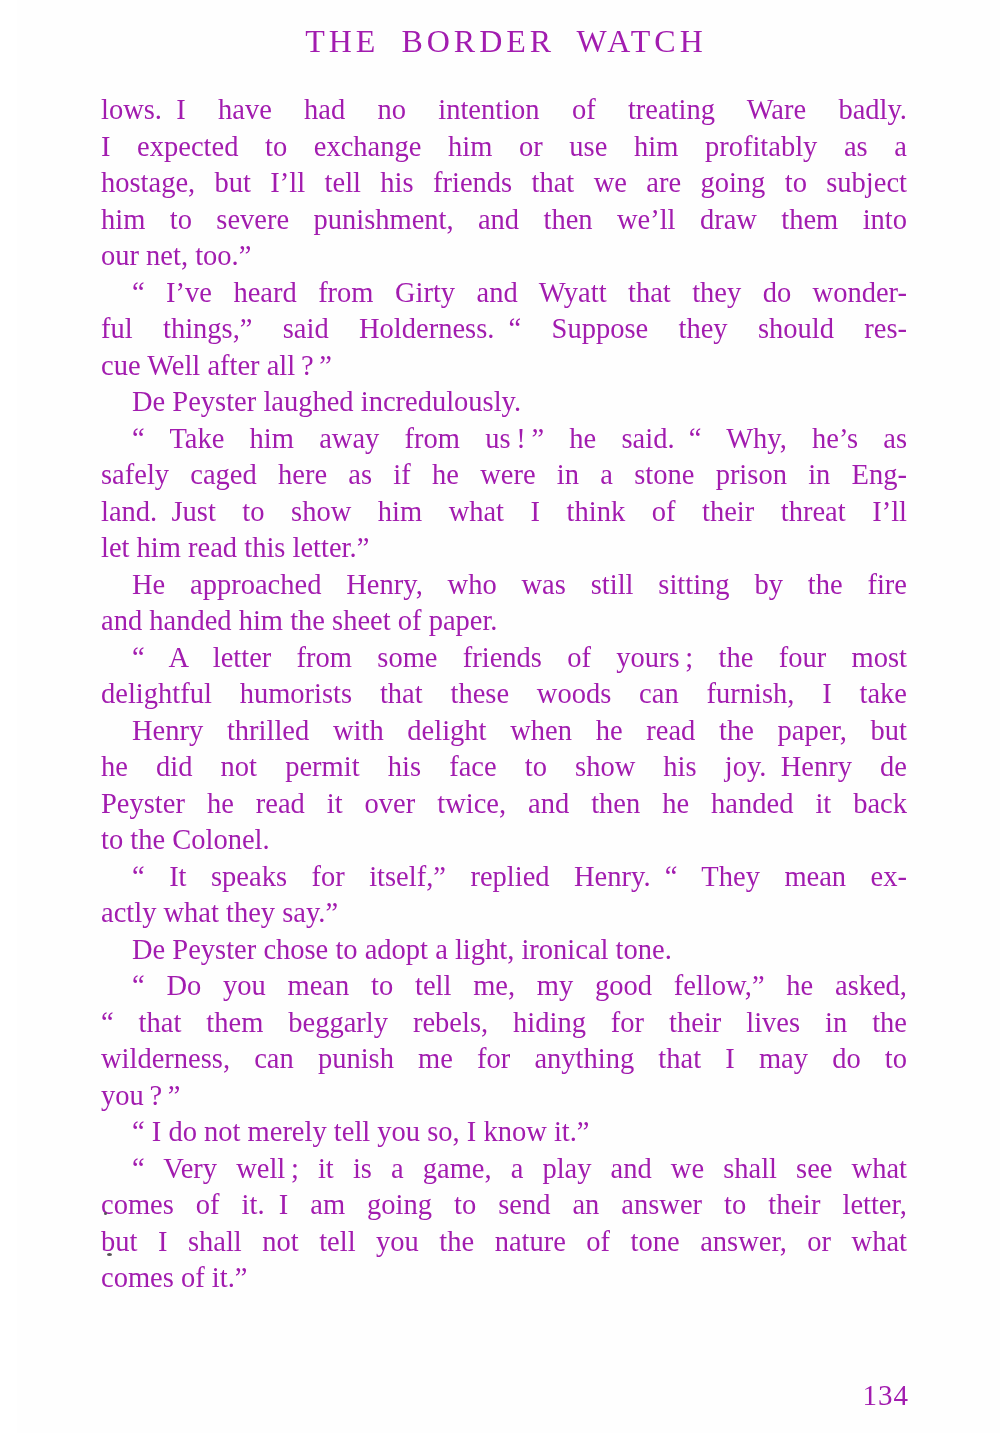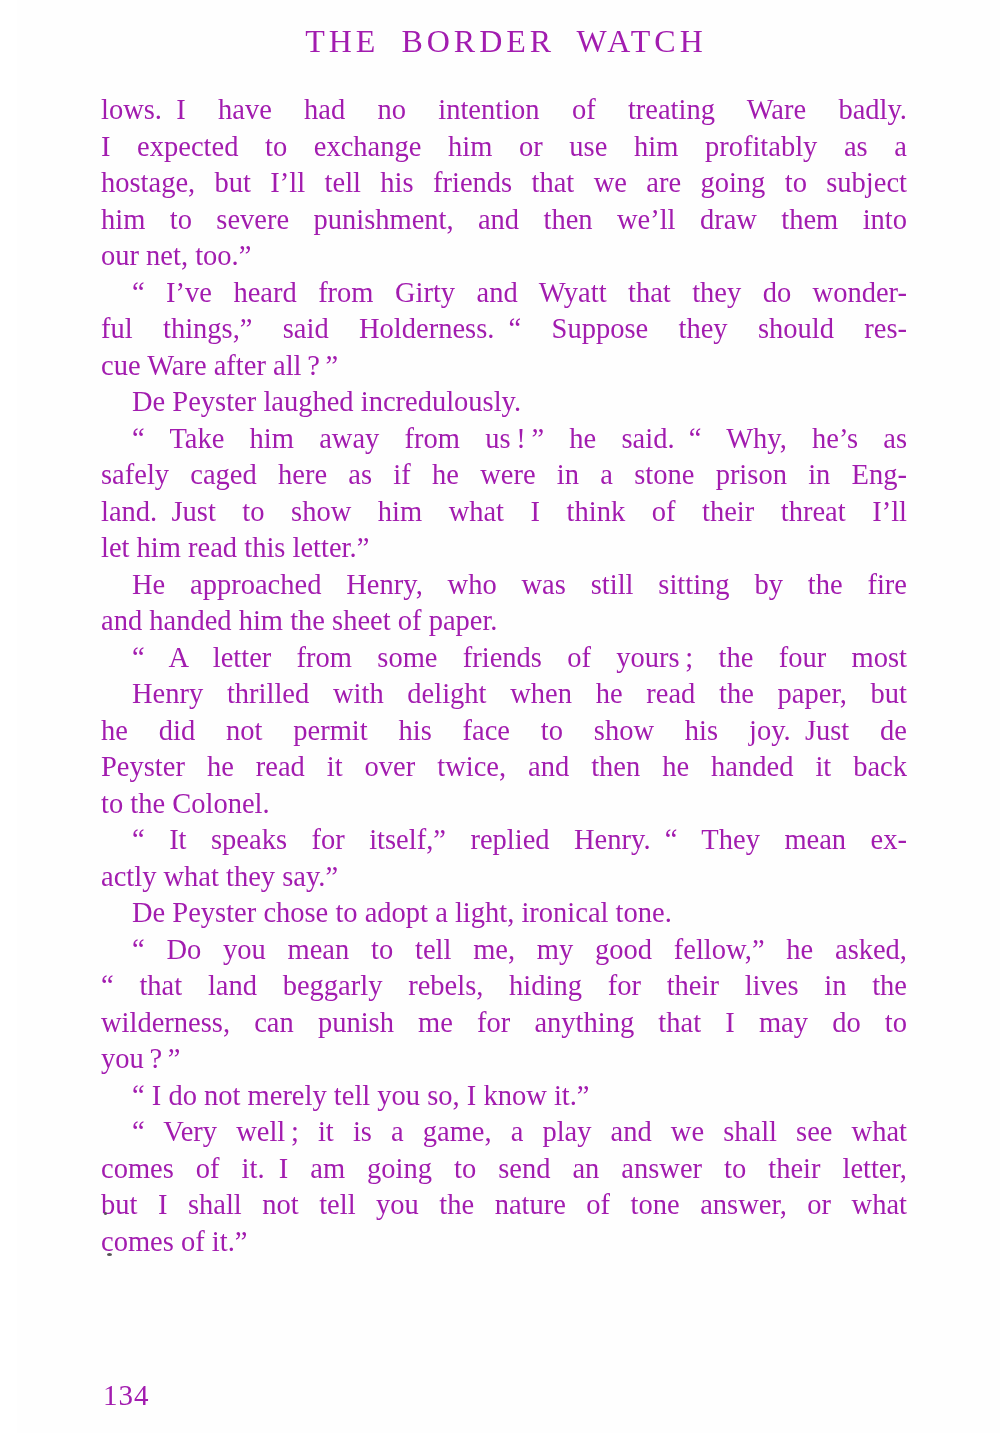--- a/index.html
+++ b/index.html
@@ -53,21 +53,21 @@
     display: inline-block;
     width: 100%;
     height: 0;
   }
   .line.indent { text-indent: 31px; }
   .folio {
     position: absolute;
     top: 1378px;
     left: 86px;
     width: 806px;
-    text-align: left;
+    text-align: right;
     font-size: 29px;
     line-height: 34px;
     letter-spacing: 1px;
   }
   .speck {
     position: absolute;
     background: #555;
     border-radius: 50%;
   }
   .speck.s1 { left: 90px; top: 1253px; width: 5px; height: 3px; }
@@ -83,54 +83,55 @@
       <div class="para">
         <div class="line just">lows. I have had no intention of treating Ware badly.</div>
         <div class="line just">I expected to exchange him or use him profitably as a</div>
         <div class="line just">hostage, but I’ll tell his friends that we are going to subject</div>
         <div class="line just">him to severe punishment, and then we’ll draw them into</div>
         <div class="line">our net, too.”</div>
       </div>
       <div class="para">
         <div class="line just indent">“ I’ve heard from Girty and Wyatt that they do wonder-</div>
         <div class="line just">ful things,” said Holderness. “ Suppose they should res-</div>
-        <div class="line">cue Ware after all ? ”</div>
+        <div class="line">cue Well after all ? ”</div>
       </div>
       <div class="para">
         <div class="line indent">De Peyster laughed incredulously.</div>
       </div>
       <div class="para">
         <div class="line just indent">“ Take him away from us ! ” he said. “ Why, he’s as</div>
         <div class="line just">safely caged here as if he were in a stone prison in Eng-</div>
         <div class="line just">land. Just to show him what I think of their threat I’ll</div>
         <div class="line">let him read this letter.”</div>
       </div>
       <div class="para">
         <div class="line just indent">He approached Henry, who was still sitting by the fire</div>
         <div class="line">and handed him the sheet of paper.</div>
       </div>
       <div class="para">
         <div class="line just indent">“ A letter from some friends of yours ; the four most</div>
+        <div class="line just">delightful humorists that these woods can furnish, I take</div>
       </div>
       <div class="para">
         <div class="line just indent">Henry thrilled with delight when he read the paper, but</div>
-        <div class="line just">he did not permit his face to show his joy. Just de</div>
+        <div class="line just">he did not permit his face to show his joy. Henry de</div>
         <div class="line just">Peyster he read it over twice, and then he handed it back</div>
         <div class="line">to the Colonel.</div>
       </div>
       <div class="para">
         <div class="line just indent">“ It speaks for itself,” replied Henry. “ They mean ex-</div>
         <div class="line">actly what they say.”</div>
       </div>
       <div class="para">
         <div class="line indent">De Peyster chose to adopt a light, ironical tone.</div>
       </div>
       <div class="para">
         <div class="line just indent">“ Do you mean to tell me, my good fellow,” he asked,</div>
-        <div class="line just">“ that land beggarly rebels, hiding for their lives in the</div>
+        <div class="line just">“ that them beggarly rebels, hiding for their lives in the</div>
         <div class="line just">wilderness, can punish me for anything that I may do to</div>
         <div class="line">you ? ”</div>
       </div>
       <div class="para">
         <div class="line indent">“ I do not merely tell you so, I know it.”</div>
       </div>
       <div class="para">
         <div class="line just indent">“ Very well ; it is a game, a play and we shall see what</div>
         <div class="line just">comes of it. I am going to send an answer to their letter,</div>
         <div class="line just">but I shall not tell you the nature of tone answer, or what</div>

